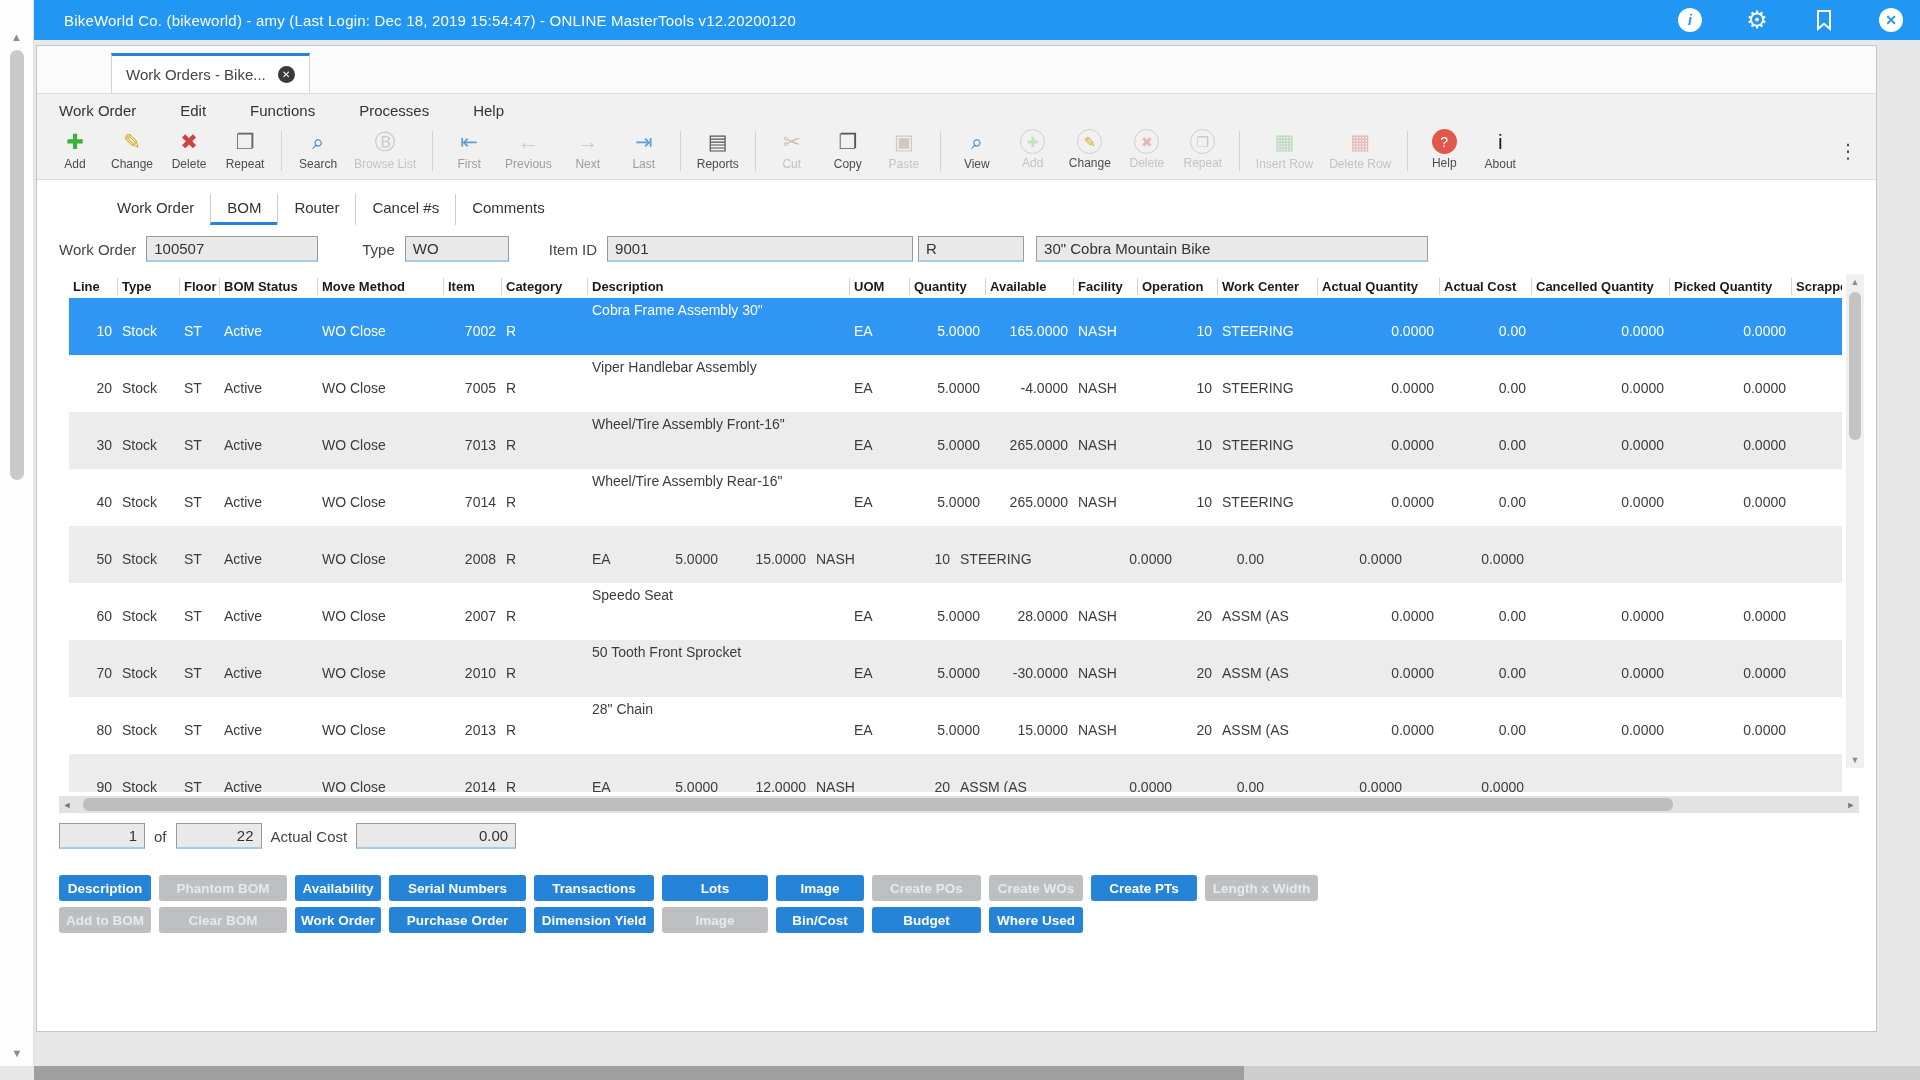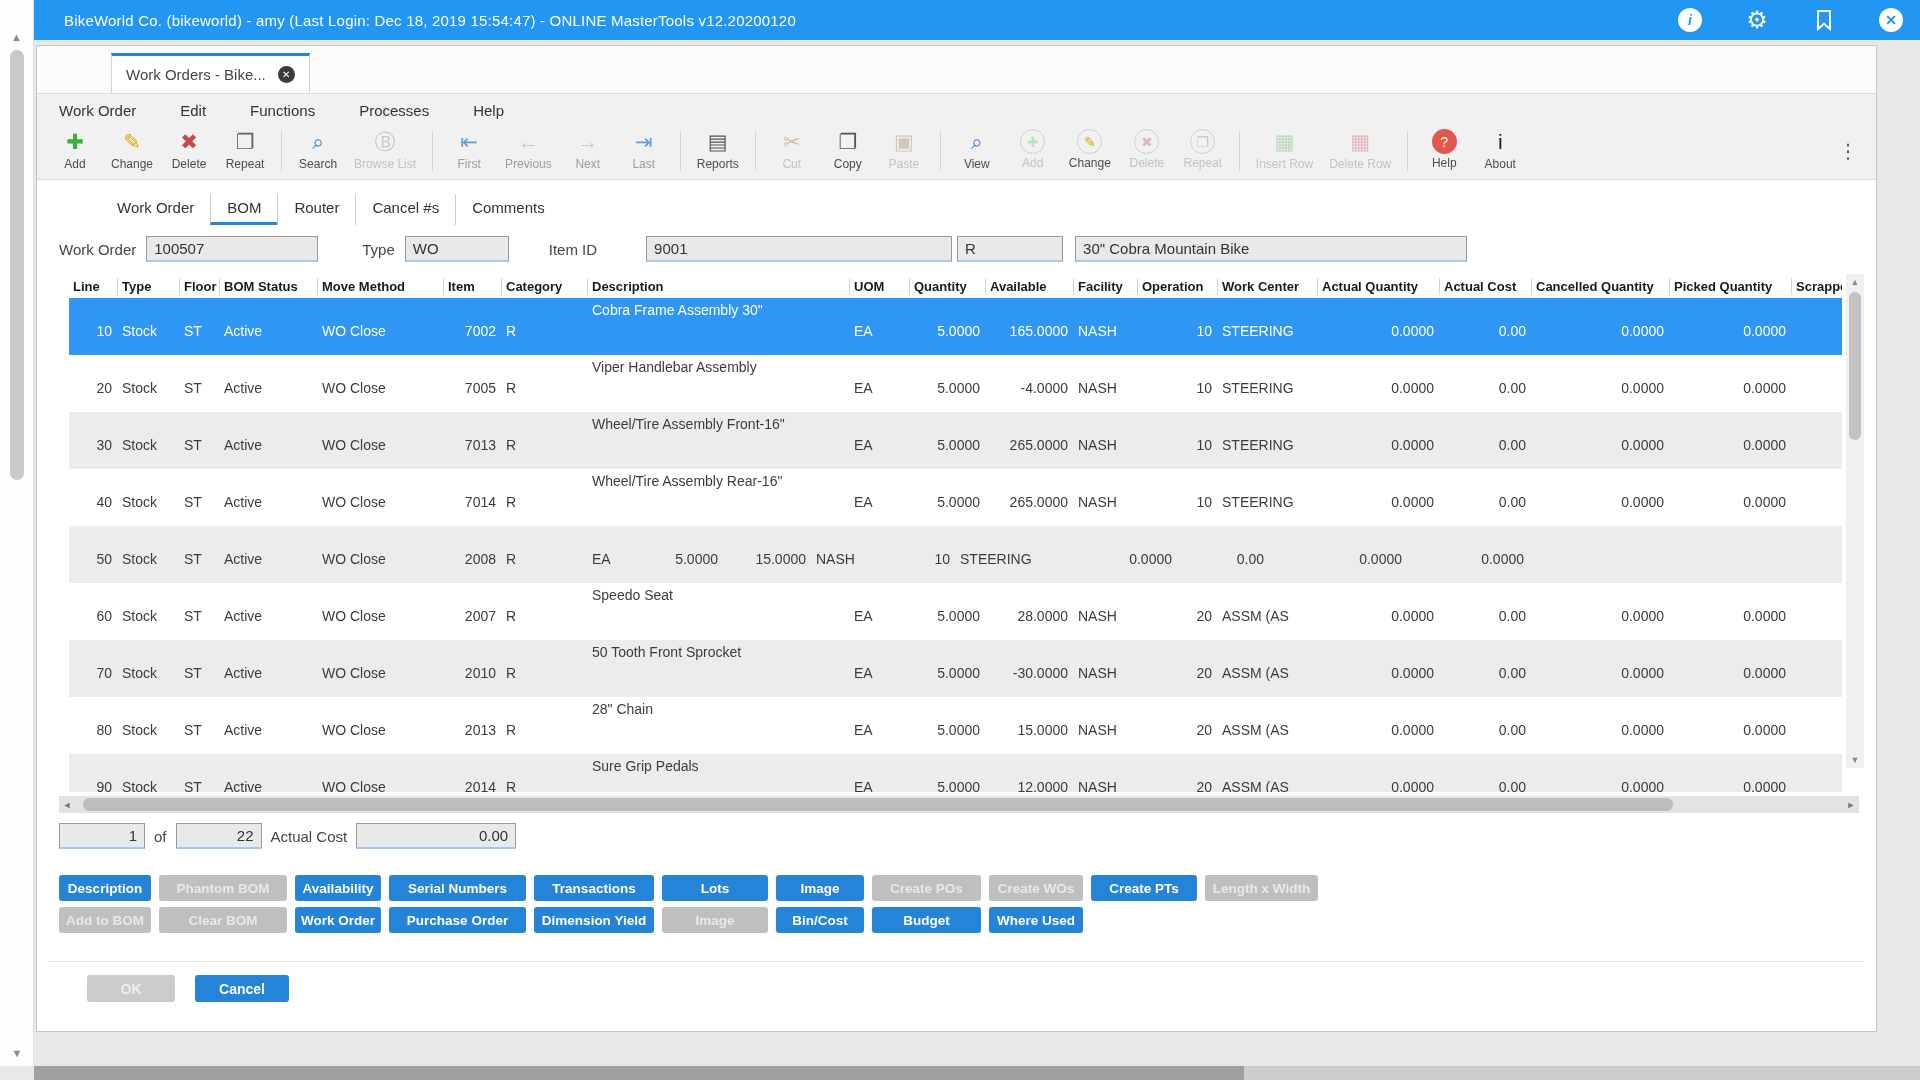--- a/index.html
+++ b/index.html
@@ -55,21 +55,21 @@
   
   .subtabs { display:flex; margin-left:52px; border-bottom:1px solid transparent; }
   .stab { padding:5px 16px 6px 16px; font-size:15px; color:#333; border-left:1px solid #ccc; }
   .stab:first-child { border-left:none; }
   .stab.active { border-bottom:3px solid #2584d8; }
 
   
   .formrow { display:flex; align-items:center; margin:10px 0 0 10px; font-size:15px; color:#444; }
   .formrow label { margin-right:10px; white-space:nowrap; }
   .finput { background:#e9e9e9; border:1px solid #9a9a9a; border-bottom:2px solid #a6cbea; height:26px; padding:0 7px; font-size:15px; color:#333; font-family:"Liberation Sans",sans-serif; }
-  .w-wo{width:172px; margin-right:44px;} .w-type{width:104px; margin-right:40px;} .w-item{width:306px;margin-left:39px;}
+  .w-wo{width:172px; margin-right:44px;} .w-type{width:104px; margin-right:40px;} .w-item{width:306px;}
   .w-cat{width:106px; margin-left:5px;} .w-desc{width:392px; margin-left:12px;}
   .num { text-align:right; }
 
   
   .tablewrap { margin:12px 0 0 20px; display:flex; }
   .tmain { overflow:hidden; width:1786px; }
   .thead { display:flex; height:24px; align-items:center; }
   .hcell { font-size:13px; font-weight:bold; color:#1a1a1a; padding:0 4px; border-left:1px solid #d4d4d4; height:17px; line-height:17px; white-space:nowrap; overflow:hidden; flex:none; }
   .thead .hcell:first-child { border-left:none; }
   .tbody { height:494px; overflow:hidden; }
@@ -468,21 +468,20 @@
               <div class="tcell r" style="width: 110px;"></div>
             </div>
             <div class="trow alt">
               <div class="tcell r" style="width: 48px;">90</div>
               <div class="tcell" style="width: 62px;">Stock</div>
               <div class="tcell" style="width: 40px;">ST</div>
               <div class="tcell" style="width: 98px;">Active</div>
               <div class="tcell" style="width: 126px;">WO Close</div>
               <div class="tcell r" style="width: 58px;">2014</div>
               <div class="tcell" style="width: 86px;">R</div>
-              <div class="tcell desc" style="width: 262px;">Sure Grip Pedals</div>
               <div class="tcell" style="width: 60px;">EA</div>
               <div class="tcell r" style="width: 76px;">5.0000</div>
               <div class="tcell r" style="width: 88px;">12.0000</div>
               <div class="tcell" style="width: 64px;">NASH</div>
               <div class="tcell r" style="width: 80px;">20</div>
               <div class="tcell" style="width: 100px;">ASSM  (AS</div>
               <div class="tcell r" style="width: 122px;">0.0000</div>
               <div class="tcell r" style="width: 92px;">0.00</div>
               <div class="tcell r" style="width: 138px;">0.0000</div>
               <div class="tcell r" style="width: 122px;">0.0000</div>
@@ -527,23 +526,19 @@
         <button class="abtn dis" disabled="" style="grid-area: 2 / 2;">Clear BOM</button>
         <button class="abtn" style="grid-area: 2 / 3;">Work Order</button>
         <button class="abtn" style="grid-area: 2 / 4;">Purchase Order</button>
         <button class="abtn" style="grid-area: 2 / 5;">Dimension Yield</button>
         <button class="abtn dis" disabled="" style="grid-area: 2 / 6;">Image</button>
         <button class="abtn" style="grid-area: 2 / 7;">Bin/Cost</button>
         <button class="abtn" style="grid-area: 2 / 8;">Budget</button>
         <button class="abtn" style="grid-area: 2 / 9;">Where Used</button>
       </div>
 
-    <div class="footer">
-      <button class="fbtn ok" disabled="">OK</button>
-      <button class="fbtn cancel">Cancel</button>
-    </div>
 
   </div>
 </div>
 
 <div class="bottom-sb">
     <div class="thumb"></div>
   </div>
 
 </body></html>

